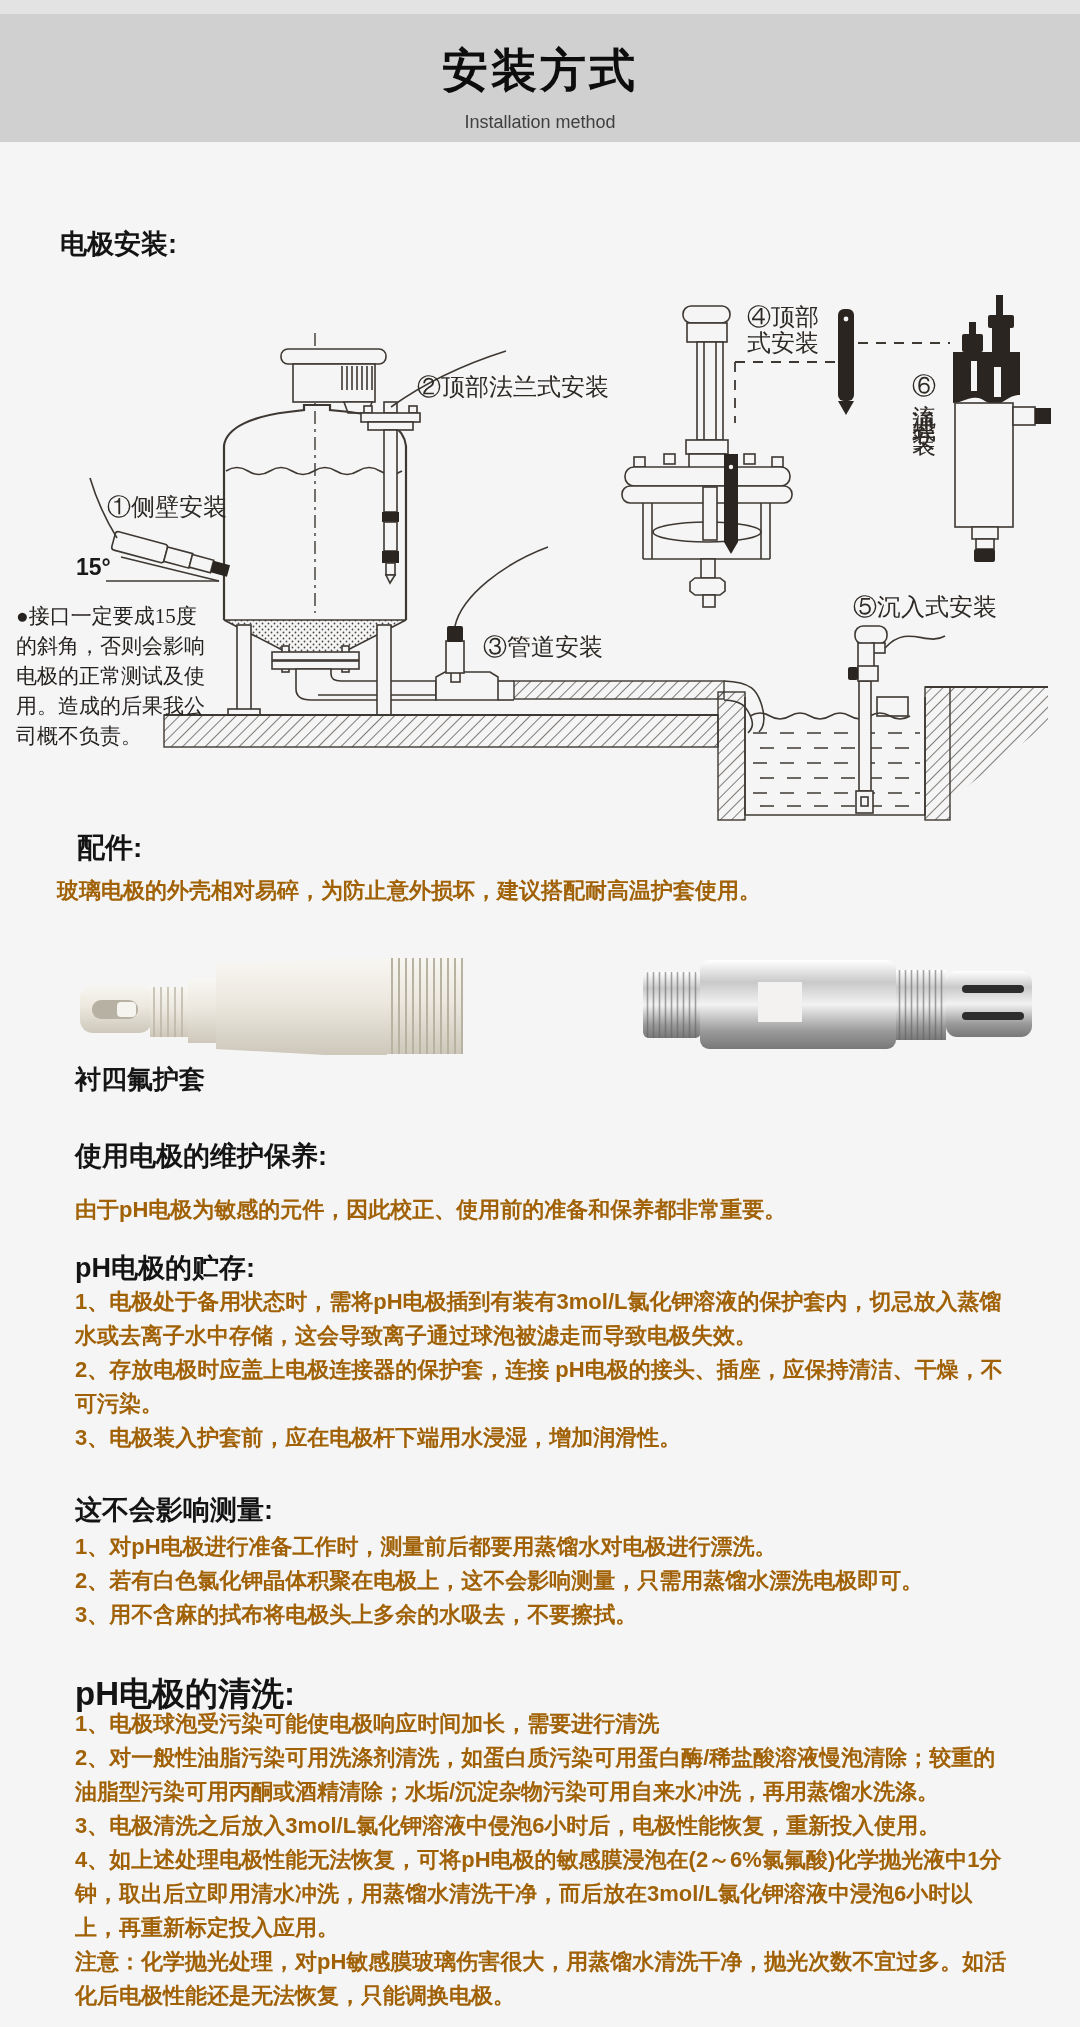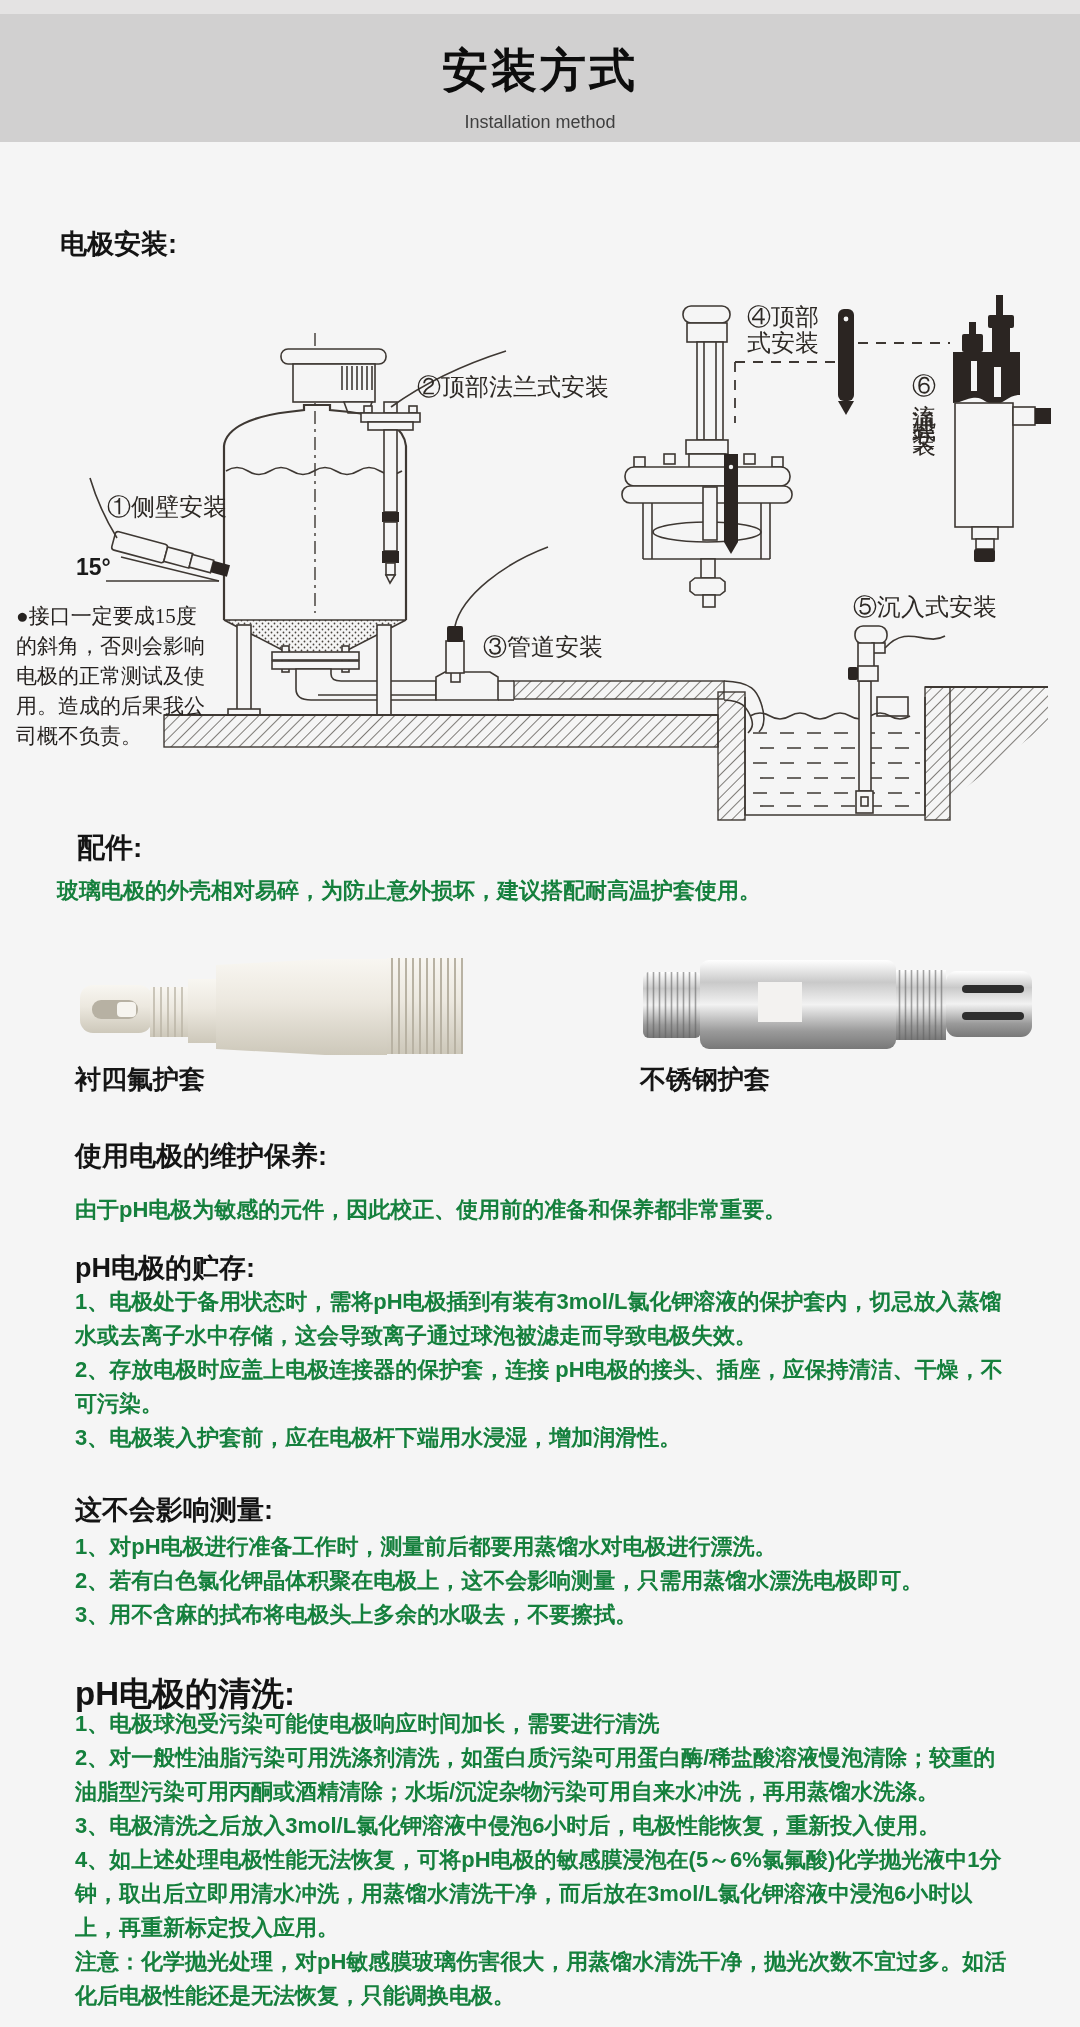--- a/index.html
+++ b/index.html
@@ -13,21 +13,21 @@
 
   
   #top-strip { left:0; top:0; width:1080px; height:14px; background:#e4e3e3; }
   #header-band { left:0; top:14px; width:1080px; height:128px; background:#d1d0d0; }
   #page-title { left:0; top:40px; width:1080px; text-align:center;
     font-size:46px; font-weight:700; letter-spacing:3px; color:#0d0d0d; }
   #page-subtitle { left:0; top:112px; width:1080px; text-align:center;
     font-size:18px; color:#3f3f3f; }
 
   .sec-h { font-weight:700; color:#141414; }
-  .body-t { font-size:22px; line-height:34px; font-weight:600; color:#15803d; }
+  .body-t { font-size:22px; line-height:34px; font-weight:600; color:#a16207; }
   .items > div { min-height:34px; }
 
   
   #diagram { left:0; top:295px; }
   #diagram .ln { fill:none; stroke:#3e3833; stroke-width:1.6; }
   #diagram .ln2 { fill:none; stroke:#3e3833; stroke-width:2.2; }
   #diagram .fw { fill:#f5f5f5; stroke:#3e3833; stroke-width:1.6; }
   #diagram .fd { fill:#2b2522; stroke:none; }
   #diagram .ht { fill:url(#hatch); stroke:#3e3833; stroke-width:1.4; }
   #diagram .st { fill:url(#stip); stroke:#3e3833; stroke-width:1.6; }
@@ -317,21 +317,20 @@
     <rect x="3" y="14" width="58" height="66" rx="6" fill="url(#steel)"></rect>
     <rect x="3" y="14" width="58" height="66" rx="6" fill="url(#thrS)"></rect>
     <rect x="60" y="2" width="196" height="89" rx="9" fill="url(#steel)"></rect>
     <rect x="118" y="24" width="44" height="40" fill="#f3f2f0"></rect>
     <rect x="256" y="12" width="50" height="70" fill="url(#steel)"></rect>
     <rect x="256" y="12" width="50" height="70" fill="url(#thrS)"></rect>
     <rect x="306" y="13" width="86" height="66" rx="11" fill="url(#steel)"></rect>
     <rect x="322" y="27" width="62" height="8" rx="4" fill="#2d2d2d"></rect>
     <rect x="322" y="54" width="62" height="8" rx="4" fill="#2d2d2d"></rect>
   </svg>
-  <div class="abs prod-label" style="left:640px;top:1062px;width:395px;">不锈钢护套</div>
 
   <div class="abs sec-h" style="left:75px;top:1138px;font-size:27px;">使用电极的维护保养:</div>
   <div class="abs body-t" style="left:75px;top:1182px;width:940px;margin-top:11px;">由于pH电极为敏感的元件，因此校正、使用前的准备和保养都非常重要。</div>
 
   <div class="abs sec-h" style="left:75px;top:1250px;font-size:27px;">pH电极的贮存:</div>
   <div class="abs body-t items" style="left:75px;top:1285px;width:940px;">
     <div>1、电极处于备用状态时，需将pH电极插到有装有3mol/L氯化钾溶液的保护套内，切忌放入蒸馏水或去离子水中存储，这会导致离子通过球泡被滤走而导致电极失效。</div>
     <div>2、存放电极时应盖上电极连接器的保护套，连接 pH电极的接头、插座，应保持清洁、干燥，不可污染。</div>
     <div>3、电极装入护套前，应在电极杆下端用水浸湿，增加润滑性。</div>
   </div>
@@ -341,17 +340,17 @@
     <div>1、对pH电极进行准备工作时，测量前后都要用蒸馏水对电极进行漂洗。</div>
     <div>2、若有白色氯化钾晶体积聚在电极上，这不会影响测量，只需用蒸馏水漂洗电极即可。</div>
     <div>3、用不含麻的拭布将电极头上多余的水吸去，不要擦拭。</div>
   </div>
 
   <div class="abs sec-h" style="left:75px;top:1672px;font-size:33px;">pH电极的清洗:</div>
   <div class="abs body-t items" style="left:75px;top:1707px;width:940px;">
     <div>1、电极球泡受污染可能使电极响应时间加长，需要进行清洗</div>
     <div>2、对一般性油脂污染可用洗涤剂清洗，如蛋白质污染可用蛋白酶/稀盐酸溶液慢泡清除；较重的油脂型污染可用丙酮或酒精清除；水垢/沉淀杂物污染可用自来水冲洗，再用蒸馏水洗涤。</div>
     <div>3、电极清洗之后放入3mol/L氯化钾溶液中侵泡6小时后，电极性能恢复，重新投入使用。</div>
-    <div>4、如上述处理电极性能无法恢复，可将pH电极的敏感膜浸泡在(5～6%氯氟酸)化学抛光液中1分钟，取出后立即用清水冲洗，用蒸馏水清洗干净，而后放在3mol/L氯化钾溶液中浸泡6小时以上，再重新标定投入应用。</div>
+    <div>4、如上述处理电极性能无法恢复，可将pH电极的敏感膜浸泡在(2～6%氯氟酸)化学抛光液中1分钟，取出后立即用清水冲洗，用蒸馏水清洗干净，而后放在3mol/L氯化钾溶液中浸泡6小时以上，再重新标定投入应用。</div>
     <div>注意：化学抛光处理，对pH敏感膜玻璃伤害很大，用蒸馏水清洗干净，抛光次数不宜过多。如活化后电极性能还是无法恢复，只能调换电极。</div>
   </div>
 
 </div>
 
 </body></html>

